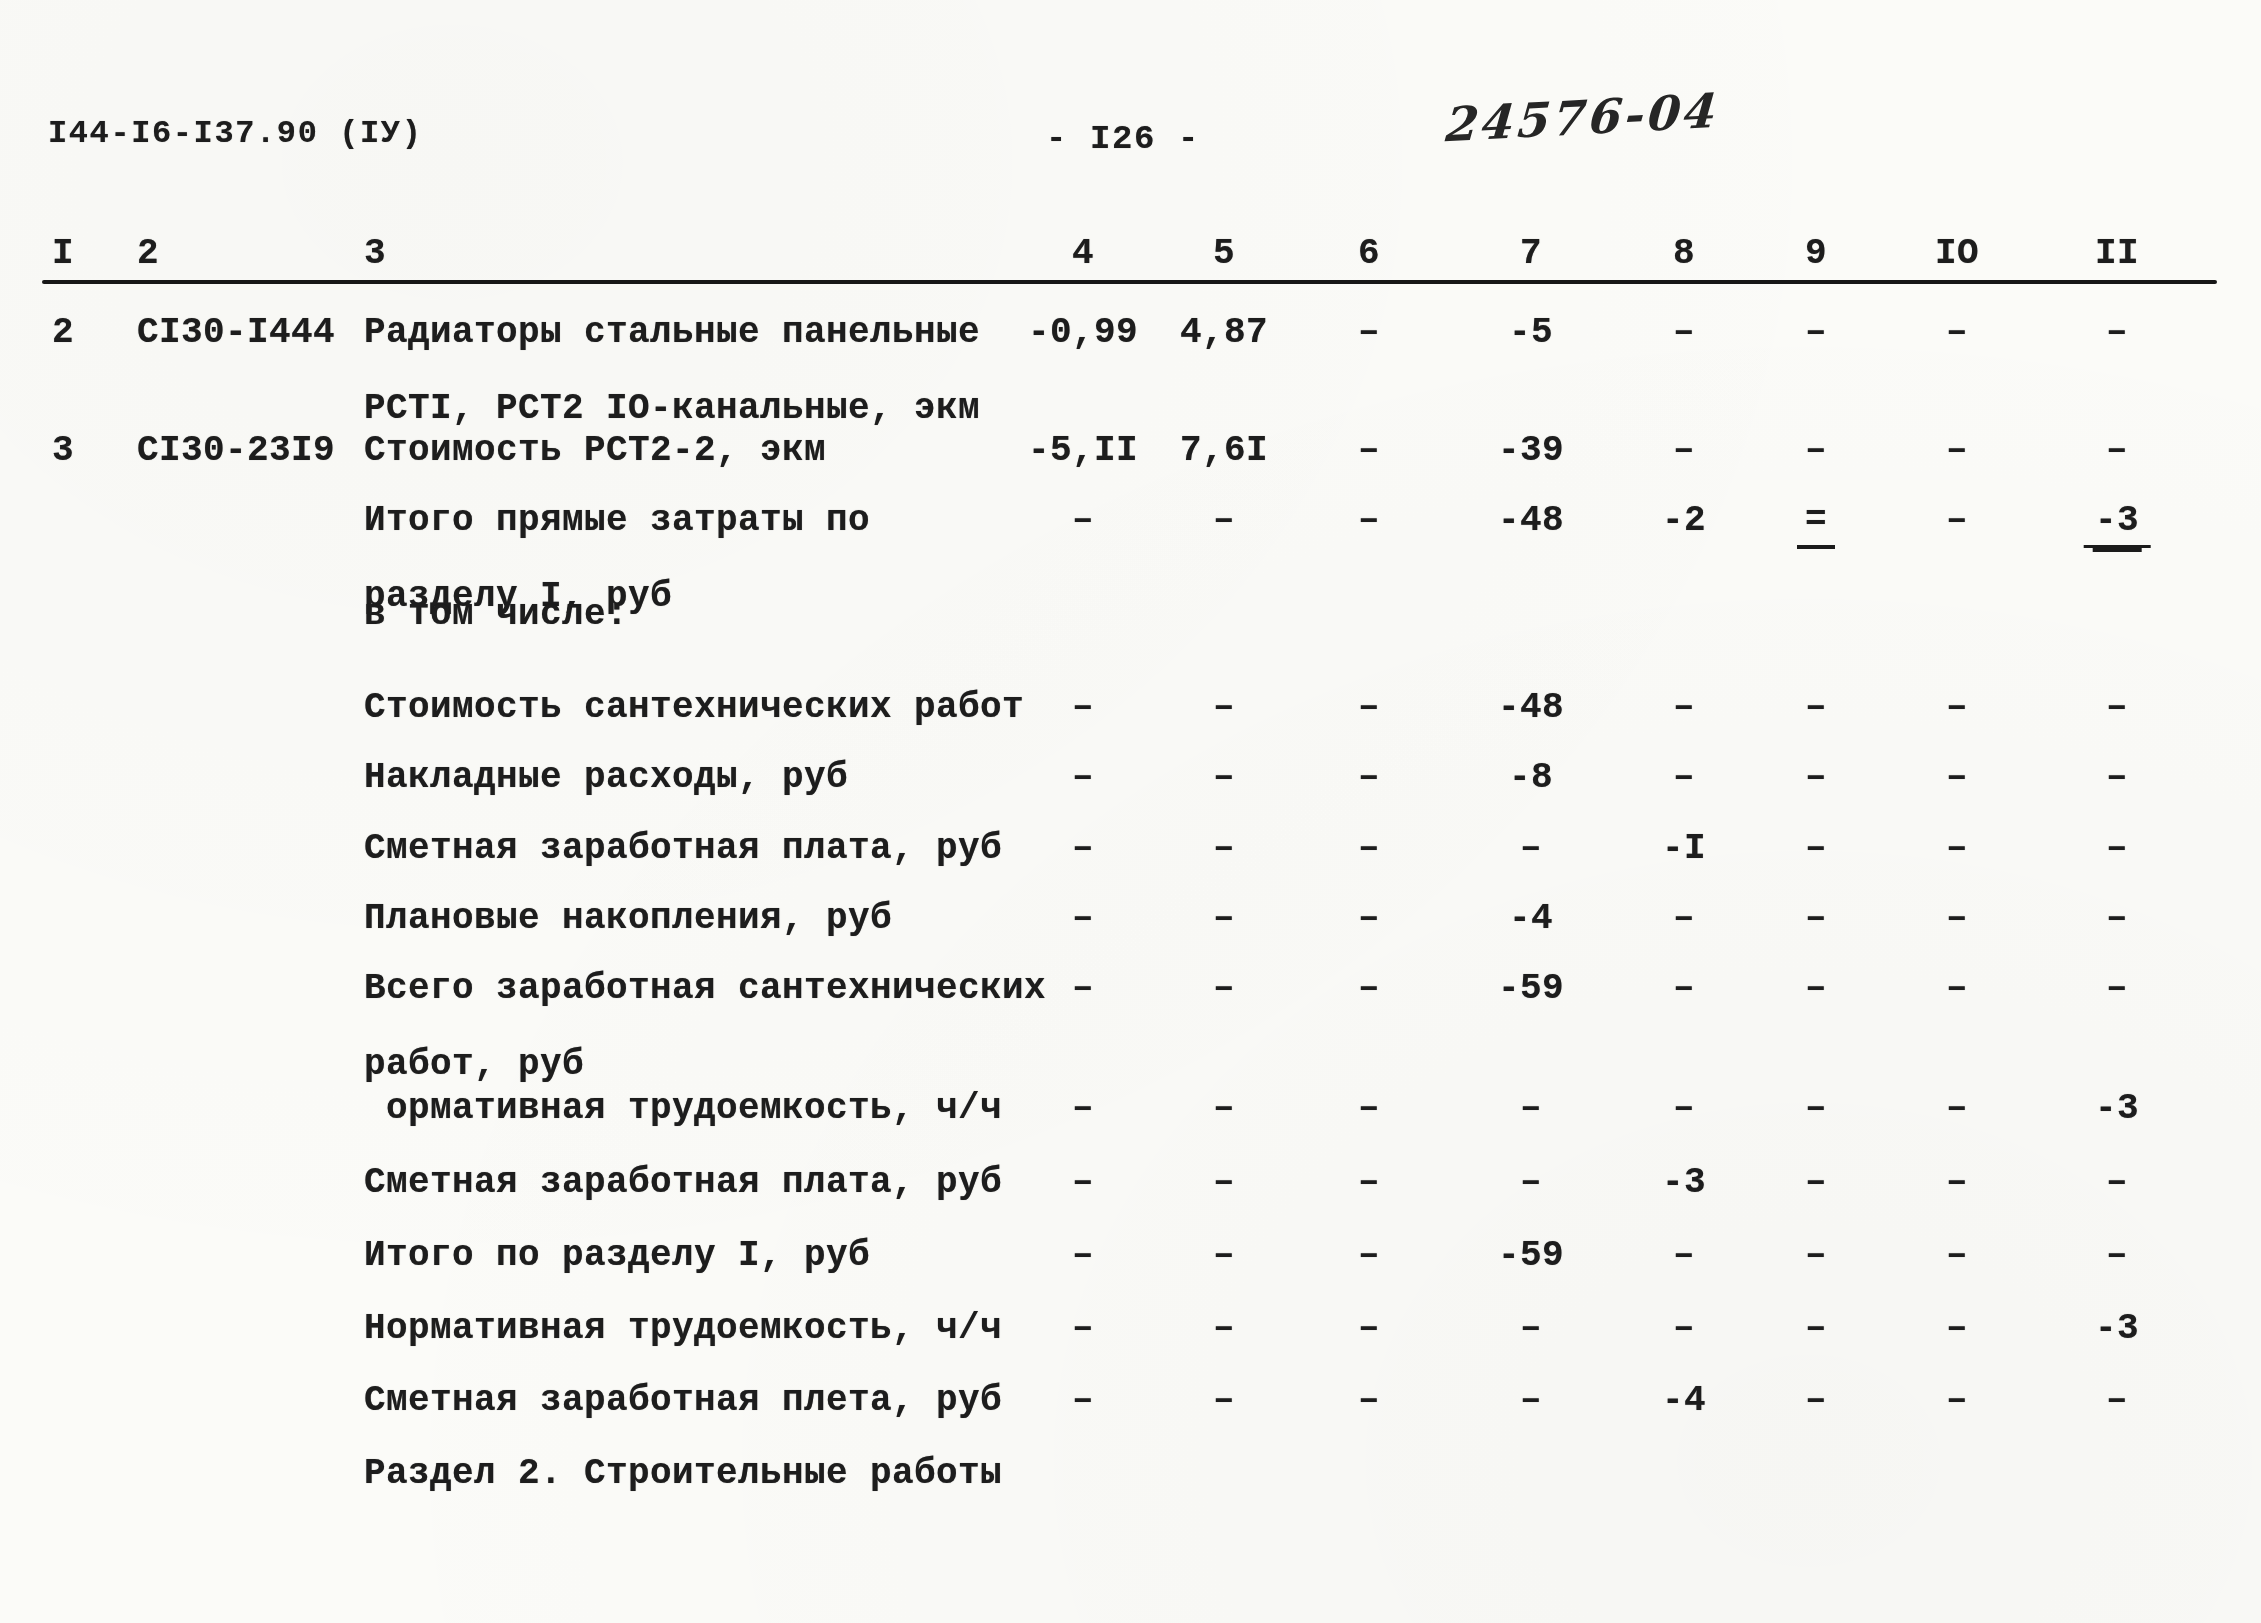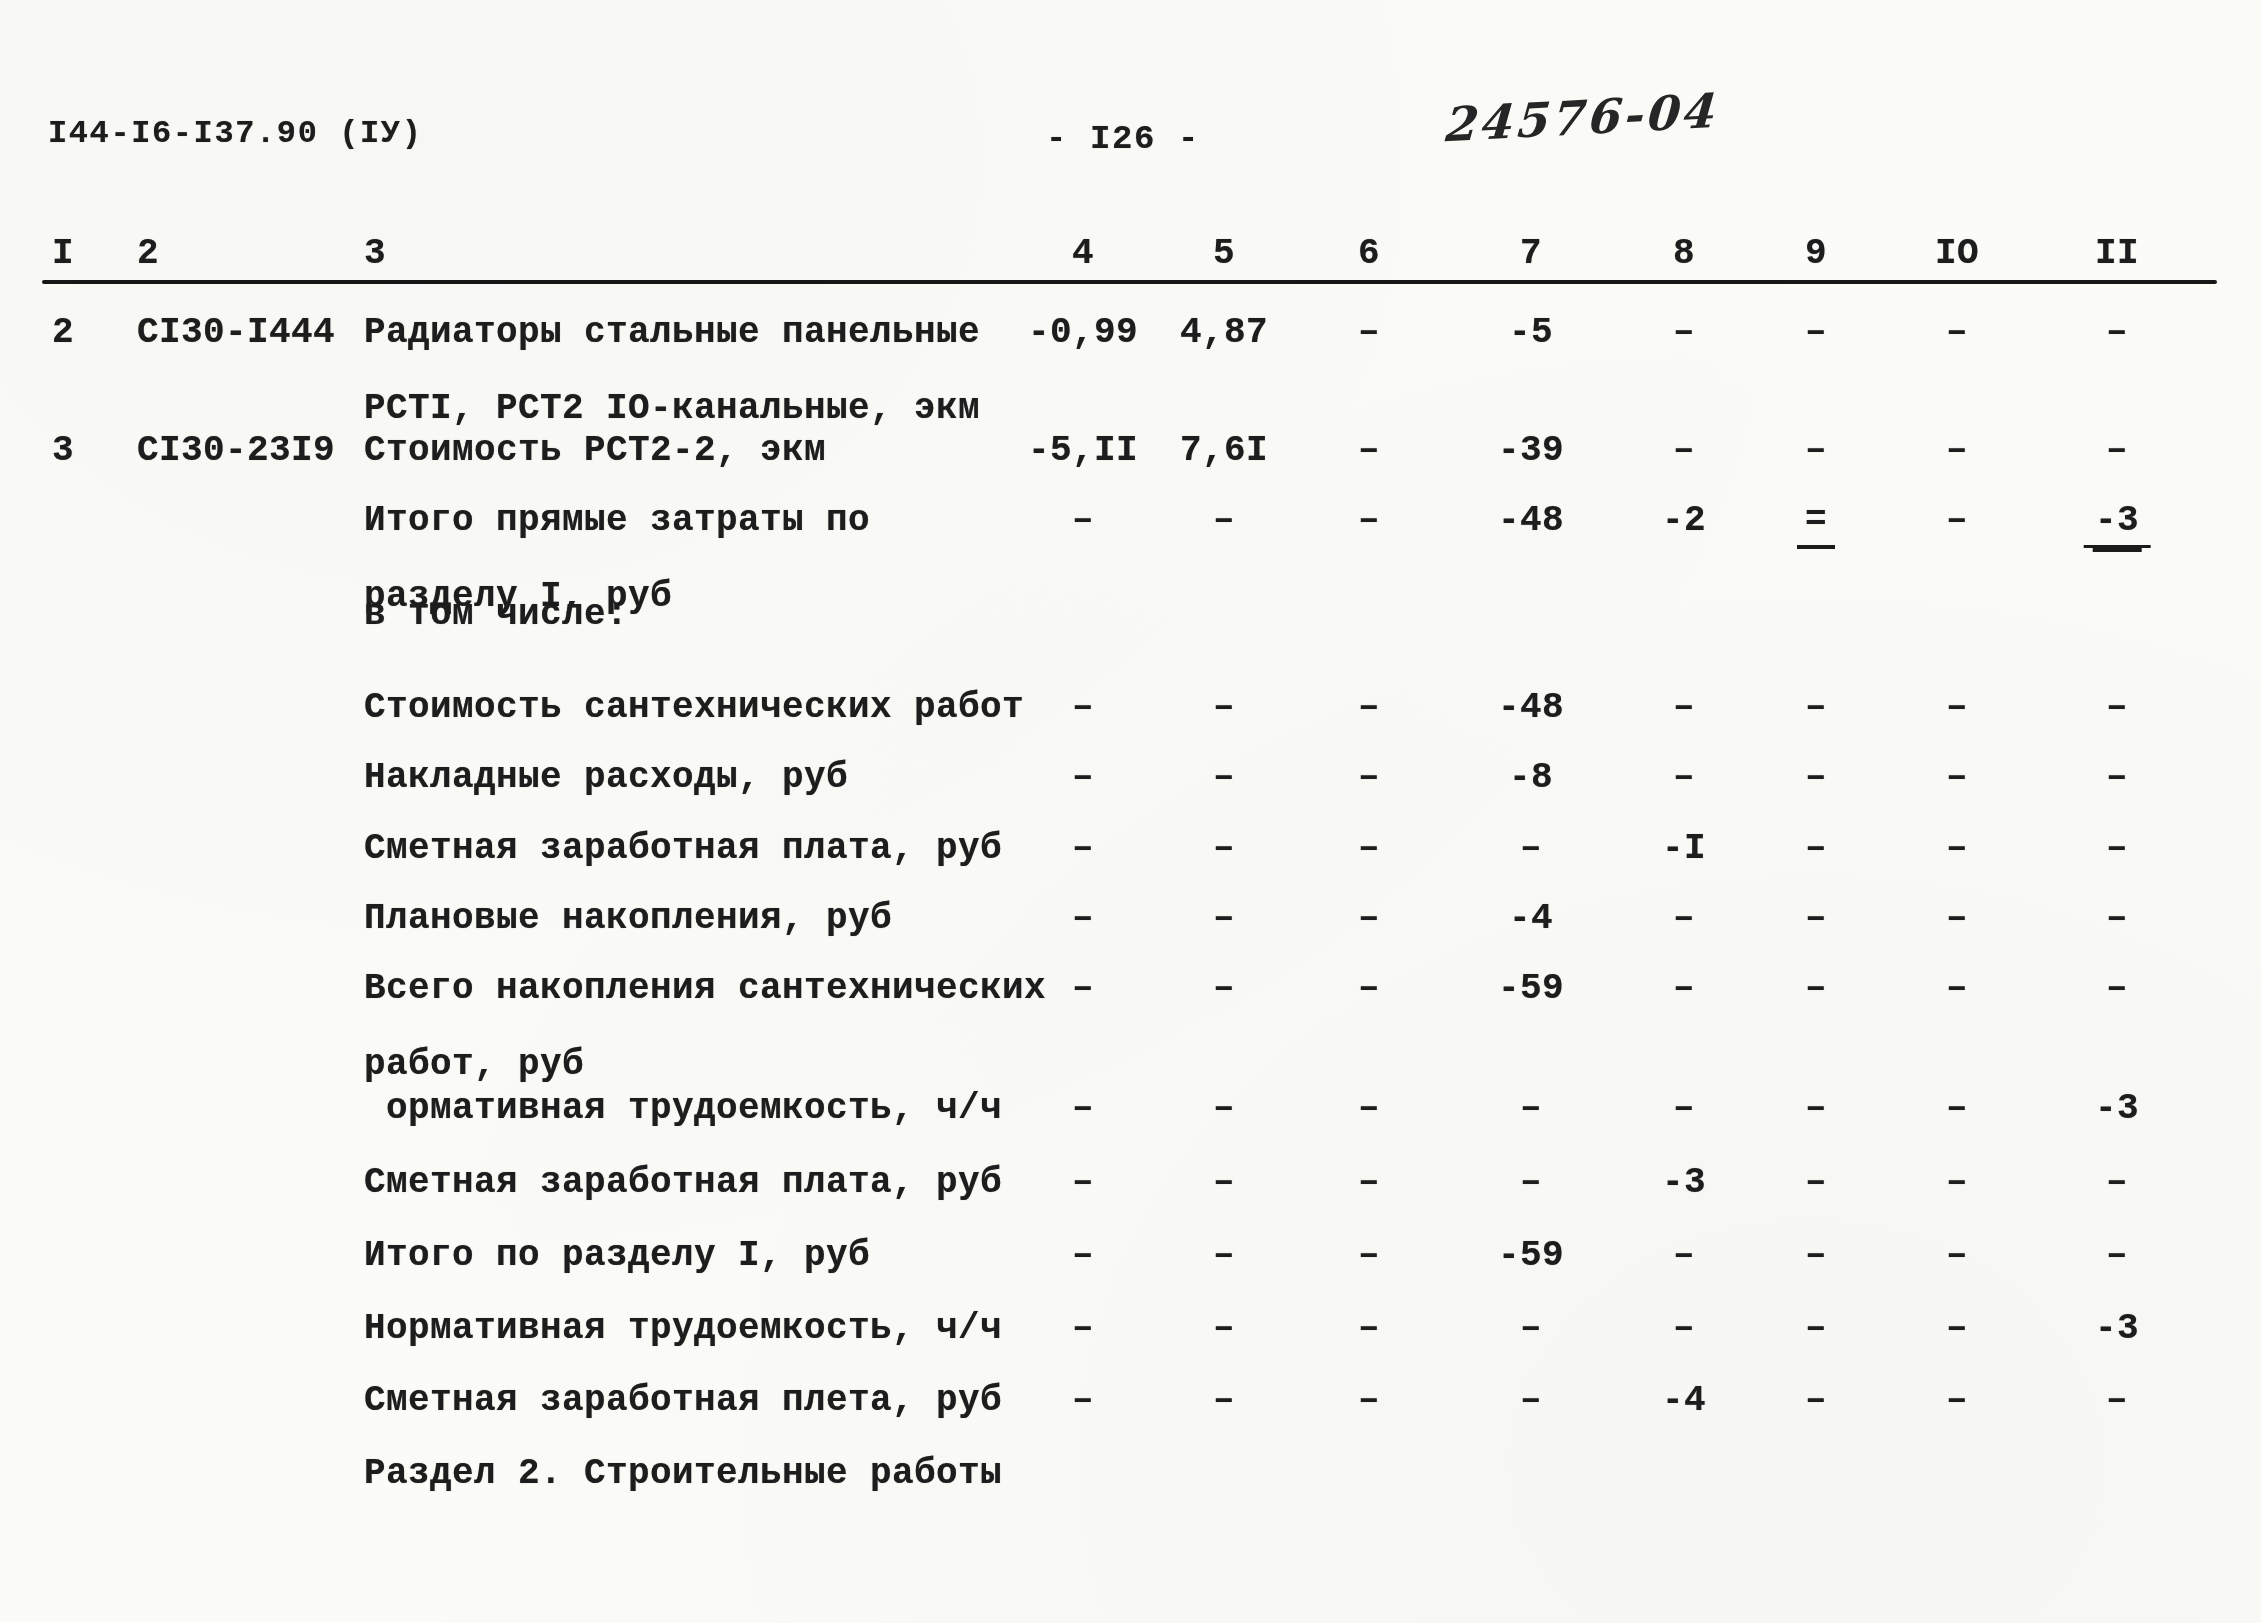--- a/index.html
+++ b/index.html
@@ -175,21 +175,21 @@
   <span class="cell cc c5">–</span>
   <span class="cell cc c6">–</span>
   <span class="cell cc c7">-4</span>
   <span class="cell cc c8">–</span>
   <span class="cell cc c9">–</span>
   <span class="cell cc c10">–</span>
   <span class="cell cc c11">–</span>
 </div>
 
 <div class="row" style="top:969px">
-  <span class="cell x3">Всего накопления сантехнических</span>
+  <span class="cell x3">Всего заработная сантехнических</span>
   <span class="cell x3 l2">работ, руб</span>
   <span class="cell cc c4">–</span>
   <span class="cell cc c5">–</span>
   <span class="cell cc c6">–</span>
   <span class="cell cc c7">-59</span>
   <span class="cell cc c8">–</span>
   <span class="cell cc c9">–</span>
   <span class="cell cc c10">–</span>
   <span class="cell cc c11">–</span>
 </div>

